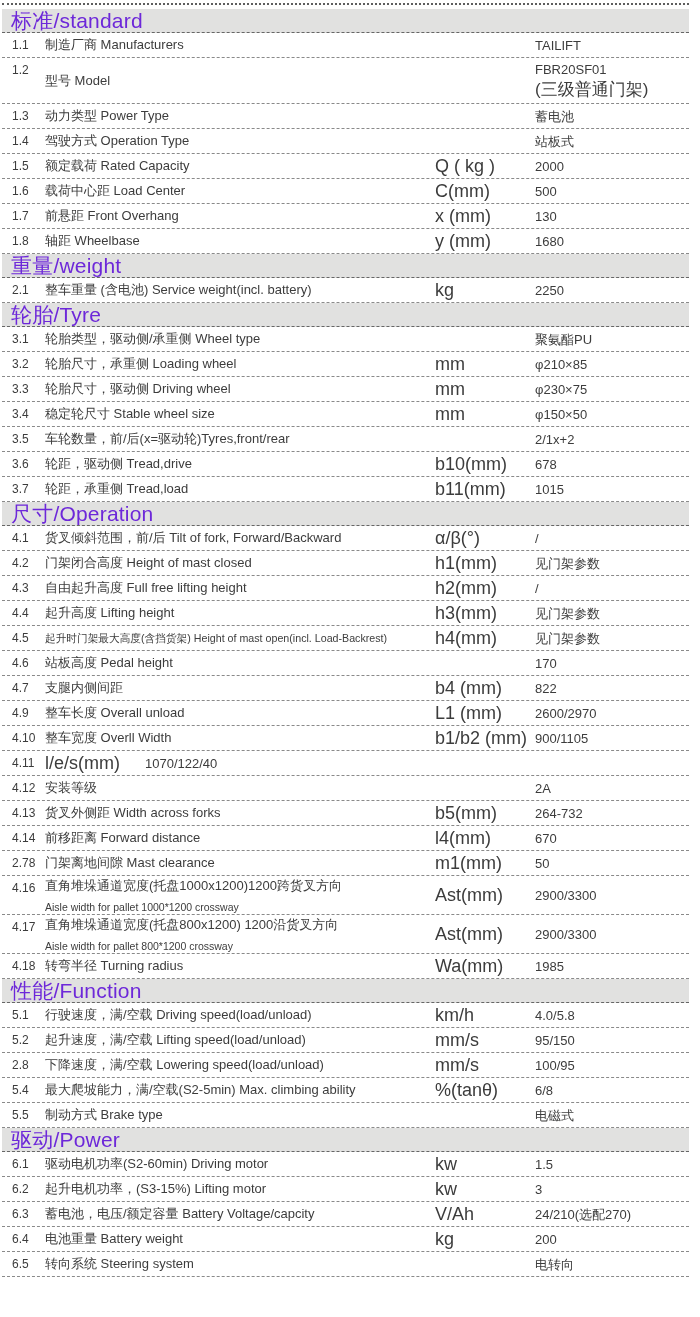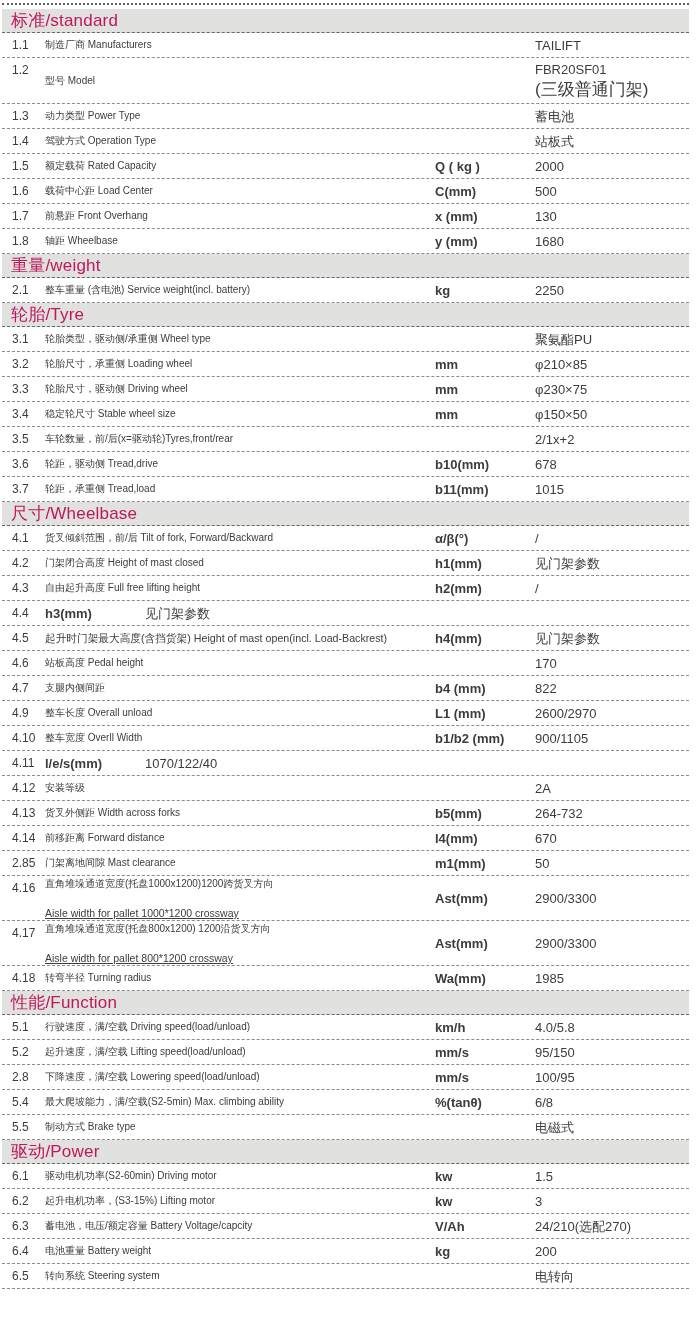--- a/index.html
+++ b/index.html
@@ -25,22 +25,22 @@
   .section-header {
     height: 24px;
     background: #e1e1e0;
     display: flex;
     align-items: center;
     padding-left: 9px;
     border-bottom: 1px dashed #666666;
     box-sizing: border-box;
   }
   .section-title {
-    font-size: 17px;
-    color: #be185d;
+    font-size: 21px;
+    color: #6d28d9;
     letter-spacing: 0.2px;
     white-space: nowrap;
   }
   .row {
     display: flex;
     align-items: center;
     border-bottom: 1px dashed #8a8a8a;
     min-height: 25px;
     box-sizing: border-box;
     padding: 1px 0;
@@ -57,40 +57,38 @@
   }
   .label-wrap {
     width: 390px;
     flex-shrink: 0;
     display: flex;
     flex-direction: column;
     justify-content: center;
     overflow: visible;
   }
   .label {
-    font-size: 10px;
+    font-size: 13px;
     white-space: nowrap;
   }
   .label.condensed {
     font-size: 11px;
     transform: scaleX(0.97);
     transform-origin: left center;
   }
   .sublabel {
     font-size: 10.5px;
-    margin-top: 16px;
+    margin-top: 6px;
     white-space: nowrap;
-    text-decoration: underline;
   }
   .unit {
     width: 100px;
     flex-shrink: 0;
-    font-size: 13px;
+    font-size: 18px;
     white-space: nowrap;
-    font-weight: bold;
   }
   .value-wrap {
     flex: 1;
     display: flex;
     flex-direction: column;
     text-align: left;
     padding-right: 26px;
     font-size: 13px;
     transform: translateY(1px);
     line-height: 1.3;
@@ -317,21 +315,21 @@
 
     </div>
     <span class="unit">b11(mm)</span>
     <div class="value-wrap">
       <span class="value">1015</span>
 
     </div>
   </div>
 
   <div class="section-header">
-    <span class="section-title">尺寸/Wheelbase</span>
+    <span class="section-title">尺寸/Operation</span>
   </div>
 
   <div class="row">
     <span class="no">4.1</span>
     <div class="label-wrap">
       <span class="label">货叉倾斜范围，前/后  Tilt of fork, Forward/Backward</span>
 
     </div>
     <span class="unit">α/β(°)</span>
     <div class="value-wrap">
@@ -361,20 +359,24 @@
     </div>
     <span class="unit">h2(mm)</span>
     <div class="value-wrap">
       <span class="value">/</span>
 
     </div>
   </div>
 
   <div class="row">
     <span class="no">4.4</span>
+    <div class="label-wrap">
+      <span class="label">起升高度 Lifting height</span>
+
+    </div>
     <span class="unit">h3(mm)</span>
     <div class="value-wrap">
       <span class="value">见门架参数</span>
 
     </div>
   </div>
 
   <div class="row">
     <span class="no">4.5</span>
     <div class="label-wrap">
@@ -483,21 +485,21 @@
 
     </div>
     <span class="unit">l4(mm)</span>
     <div class="value-wrap">
       <span class="value">670</span>
 
     </div>
   </div>
 
   <div class="row">
-    <span class="no">2.85</span>
+    <span class="no">2.78</span>
     <div class="label-wrap">
       <span class="label">门架离地间隙 Mast clearance</span>
 
     </div>
     <span class="unit">m1(mm)</span>
     <div class="value-wrap">
       <span class="value">50</span>
 
     </div>
   </div>

